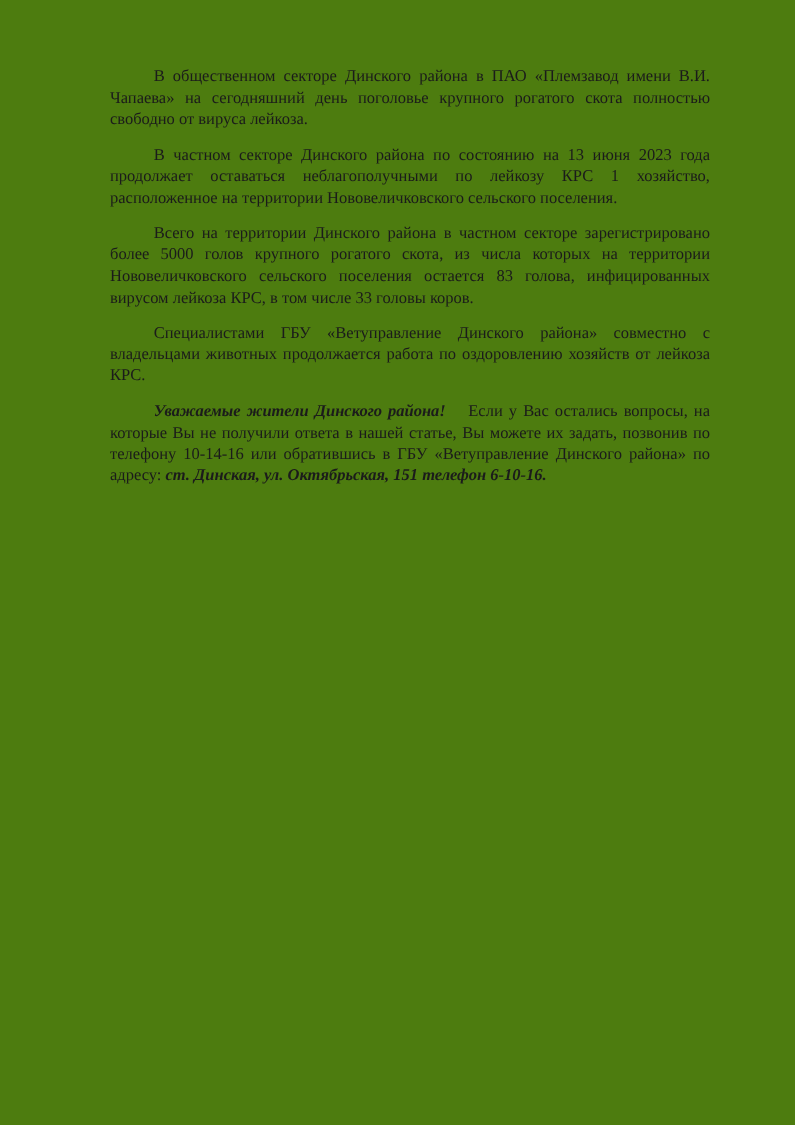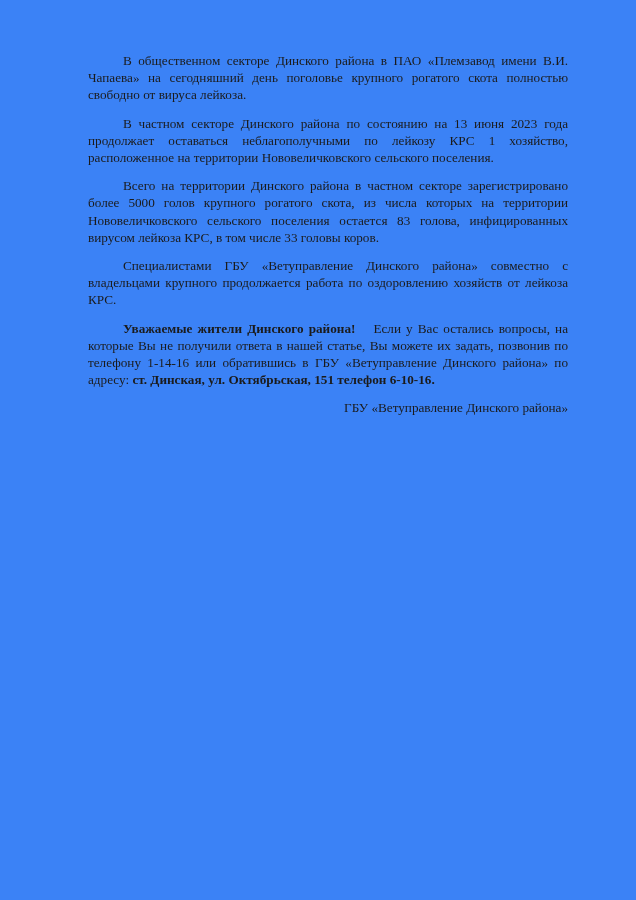--- a/index.html
+++ b/index.html
@@ -11,21 +11,21 @@
     width: 636px;
     height: 900px;
     font-family: "Liberation Serif", "DejaVu Serif", serif;
     color: #1b1b1b;
     overflow: hidden;
   }
   .page {
     position: relative;
     width: 636px;
     height: 900px;
-    background: #3b82f6;
+    background: #4d7c0f;
     box-sizing: border-box;
   }
   .doc-body {
     position: absolute;
     left: 88px;
     top: 52px;
     width: 480px;
   }
   .para {
     margin: 0;
@@ -34,20 +34,21 @@
     text-align: justify;
     text-justify: inter-word;
     text-indent: 35px;
     hyphens: none;
   }
   .para + .para {
     margin-top: 11px;
   }
   .b {
     font-weight: bold;
+    font-style: italic;
   }
   .signature-row {
     margin-top: 24px;
     font-size: 13.2px;
     line-height: 17.2px;
     text-align: right;
     text-indent: 0;
   }
   .signature-text {
     display: inline-block;
@@ -64,21 +65,20 @@
 <div class="page">
 
   <div class="doc-body">
 
     <p class="para">В общественном секторе Динского района в ПАО «Племзавод имени В.И. Чапаева»  на сегодняшний день поголовье крупного рогатого скота полностью свободно от вируса лейкоза.</p>
 
     <p class="para">В частном секторе Динского района по состоянию на 13 июня 2023 года продолжает оставаться неблагополучными по лейкозу КРС 1 хозяйство, расположенное на территории Нововеличковского сельского поселения.</p>
 
     <p class="para">Всего на территории Динского района в частном секторе зарегистрировано более 5000 голов крупного рогатого скота, из числа которых на территории Нововеличковского сельского поселения остается 83 голова, инфицированных вирусом лейкоза КРС, в том числе 33 головы коров.</p>
 
-    <p class="para">Специалистами ГБУ «Ветуправление Динского района» совместно с владельцами крупного продолжается работа по оздоровлению хозяйств от лейкоза КРС.</p>
+    <p class="para">Специалистами ГБУ «Ветуправление Динского района» совместно с владельцами животных продолжается работа по оздоровлению хозяйств от лейкоза КРС.</p>
 
-    <p class="para"><span class="b">Уважаемые жители Динского района!</span><span class="nbsp-gap"></span><span>Если у Вас остались вопросы, на которые Вы не получили ответа в нашей статье, Вы можете их задать, позвонив по телефону  1-14-16 или обратившись в ГБУ  «Ветуправление Динского района» по адресу: </span><span class="b">ст. Динская, ул. Октябрьская, 151 телефон 6-10-16.</span></p>
+    <p class="para"><span class="b">Уважаемые жители Динского района!</span><span class="nbsp-gap"></span><span>Если у Вас остались вопросы, на которые Вы не получили ответа в нашей статье, Вы можете их задать, позвонив по телефону  10-14-16 или обратившись в ГБУ  «Ветуправление Динского района» по адресу: </span><span class="b">ст. Динская, ул. Октябрьская, 151 телефон 6-10-16.</span></p>
 
-    <p class="para signature-row"><span class="signature-text">ГБУ «Ветуправление  Динского района»</span></p>
 
   </div>
 
 </div>
 
 </body></html>

